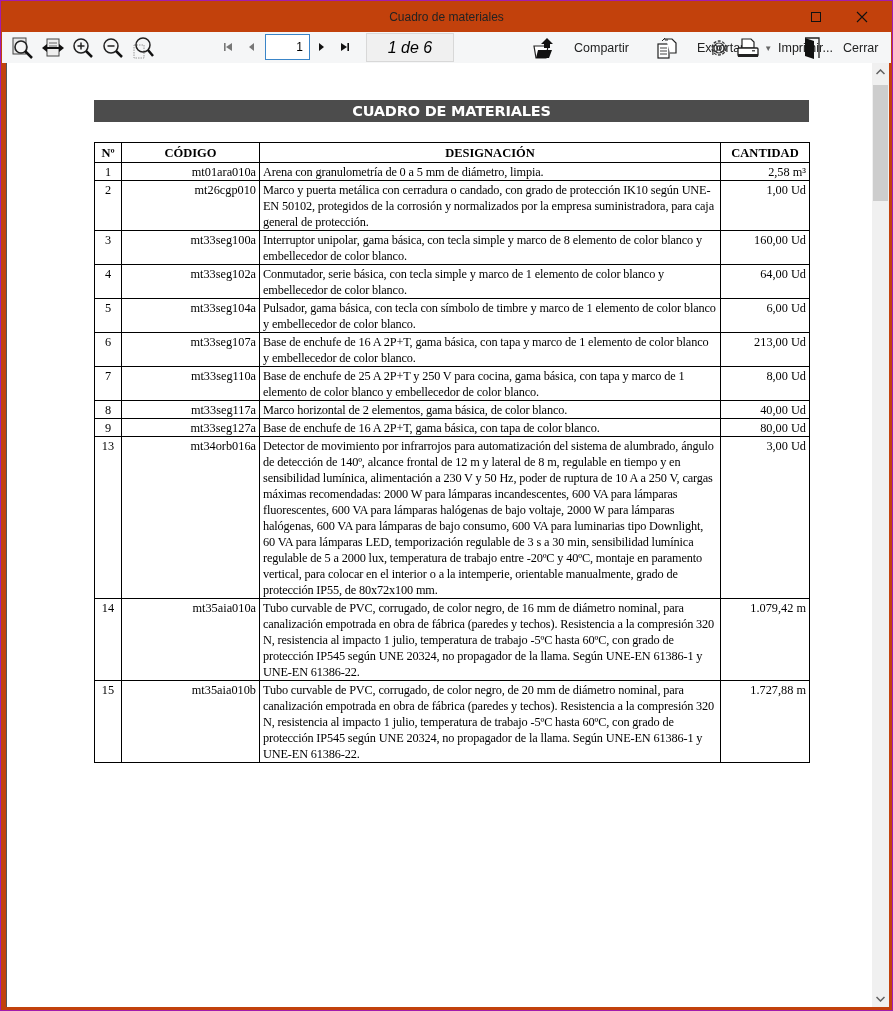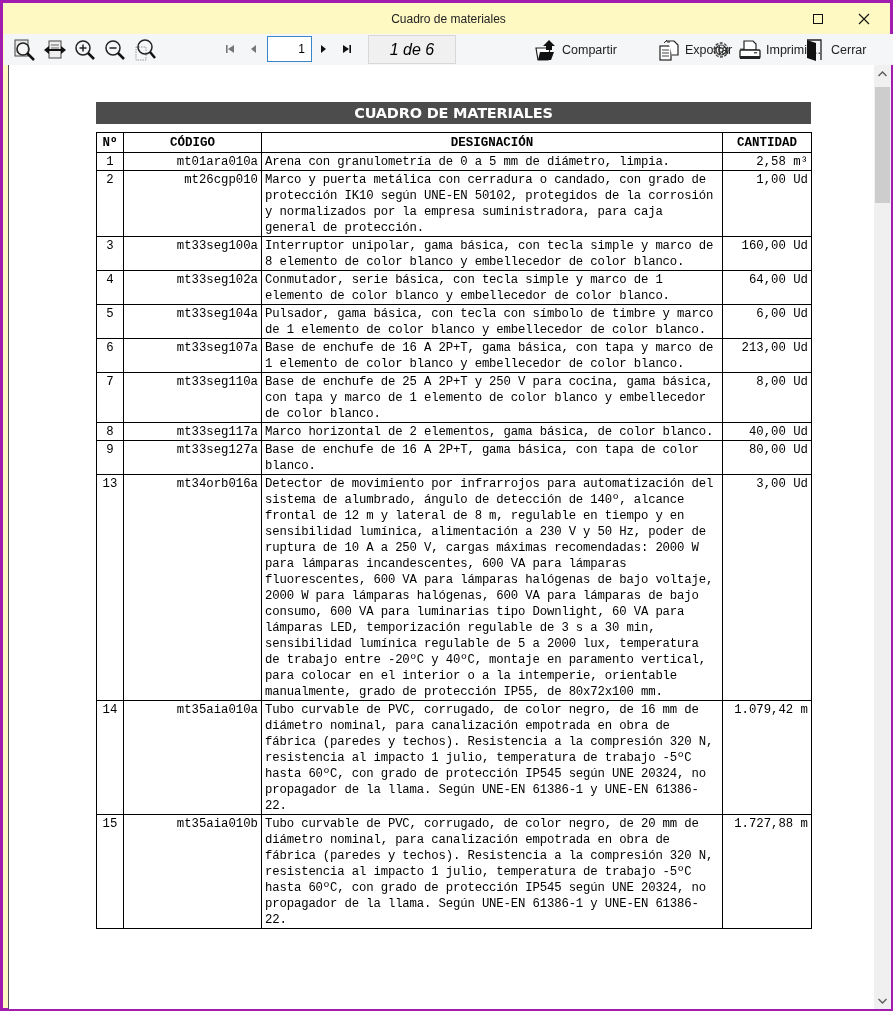--- a/index.html
+++ b/index.html
@@ -1,40 +1,40 @@
 <!DOCTYPE html>
 <html><head>
 <meta charset="utf-8">
 <style>
   * { box-sizing: border-box; margin: 0; padding: 0; }
   html, body { width: 893px; height: 1011px; overflow: hidden; background: #b9cfdc; font-family: "DejaVu Sans", sans-serif; }
-  .window { position: absolute; left: 0; top: 0; width: 893px; height: 1011px; background: #fef9c3; border: 3px solid #a21caf; }
+  .window { position: absolute; left: 0; top: 0; width: 893px; height: 1011px; background: #c2410c; border: 1px solid #a21caf; }
   .titlebar { position: absolute; left: 0; top: 0; width: 891px; height: 31px; }
   .title { position: absolute; left: 0; right: 0; top: 9px; text-align: center; font-size: 12px; color: #222; font-family: "Liberation Sans", sans-serif; }
   .win-btn { position: absolute; top: 0; width: 46px; height: 31px; display: flex; align-items: center; justify-content: center; color: #111; font-size: 14px; }
   .win-btn.max { left: 792px; }
   .win-btn.close { left: 838px; }
   .max-box { width: 10px; height: 10px; border: 1px solid #111; }
   .toolbar { position: absolute; left: 1px; top: 31px; width: 889px; height: 31px; background: #f5f6f7; }
   .tb-icon { position: absolute; top: 3px; width: 26px; height: 26px; display: flex; align-items: center; justify-content: center; }
   .tb-icon svg { width: 24px; height: 24px; }
   .nav-arrow { position: absolute; top: 6px; width: 16px; height: 18px; display: flex; align-items: center; justify-content: center; }
   .page-input { position: absolute; left: 263px; top: 2px; width: 45px; height: 26px; border: 1px solid #3a85c8; background: #fff; font-size: 12px; text-align: right; padding-right: 6px; font-family: "Liberation Sans", sans-serif; line-height: 24px; color: #000; }
   .page-of { position: absolute; left: 364px; top: 1px; width: 88px; height: 29px; border: 1px solid #d8d8d8; background: #f0f0f0; font-size: 16px; text-align: center; line-height: 27px; font-family: "Liberation Sans", sans-serif; color: #000; font-style: italic; }
-  .tb-action { position: absolute; top: 3px; height: 26px; display: flex; align-items: center; font-family: "Liberation Sans", sans-serif; font-size: 12.5px; color: #222; gap: 4px; }
+  .tb-action { position: absolute; top: 3px; height: 26px; display: flex; align-items: center; font-family: "Liberation Sans", sans-serif; font-size: 12.5px; color: #222; gap: 18px; }
   .tb-action svg { width: 24px; height: 24px; }
   .caret { font-size: 8px; color: #666; margin-left: 2px; }
   .viewer { position: absolute; left: 5px; top: 62px; width: 866px; height: 944px; background: #fff; border-left: 1px solid #555; overflow: hidden; }
   .scrollbar { position: absolute; left: 871px; top: 62px; width: 17px; height: 944px; background: #f0f0f0; }
   .sb-up { position: absolute; top: 0; left: 0; width: 17px; height: 17px; display: flex; align-items: center; justify-content: center; color: #606060; font-size: 10px; }
   .sb-thumb { position: absolute; left: 1px; top: 22px; width: 15px; height: 116px; background: #cdcdcd; }
   .sb-down { position: absolute; bottom: 0; left: 0; width: 17px; height: 17px; display: flex; align-items: center; justify-content: center; color: #606060; font-size: 10px; }
   .page { position: absolute; left: 87px; top: 37px; width: 715px; }
   .doc-title { height: 22px; background: #4c4c4c; color: #fff; font-family: "DejaVu Sans", sans-serif; font-weight: bold; font-size: 14.5px; text-align: center; line-height: 22px; letter-spacing: -0.2px; }
-  table.mat { margin-top: 8px; width: 715px; border-collapse: collapse; font-family: Liberation Mono, monospace; font-size: 12.3px; color: #000; table-layout: fixed; }
+  table.mat { margin-top: 20px; width: 715px; border-collapse: collapse; font-family: Liberation Serif, serif; font-size: 12.3px; color: #000; table-layout: fixed; }
   table.mat th, table.mat td { border: 1px solid #000; vertical-align: top; line-height: 16px; }
   table.mat th { font-weight: bold; text-align: center; height: 20px; padding: 2px 2px 0; font-size: 12.5px; }
   table.mat td { padding: 1px 3px 0; }
   td.n { text-align: center; }
   td.c { text-align: right; }
   td.d { text-align: left; letter-spacing: -0.15px; }
   td.q { text-align: right; padding-right: 9px; }
 </style>
 </head>
 <body>

